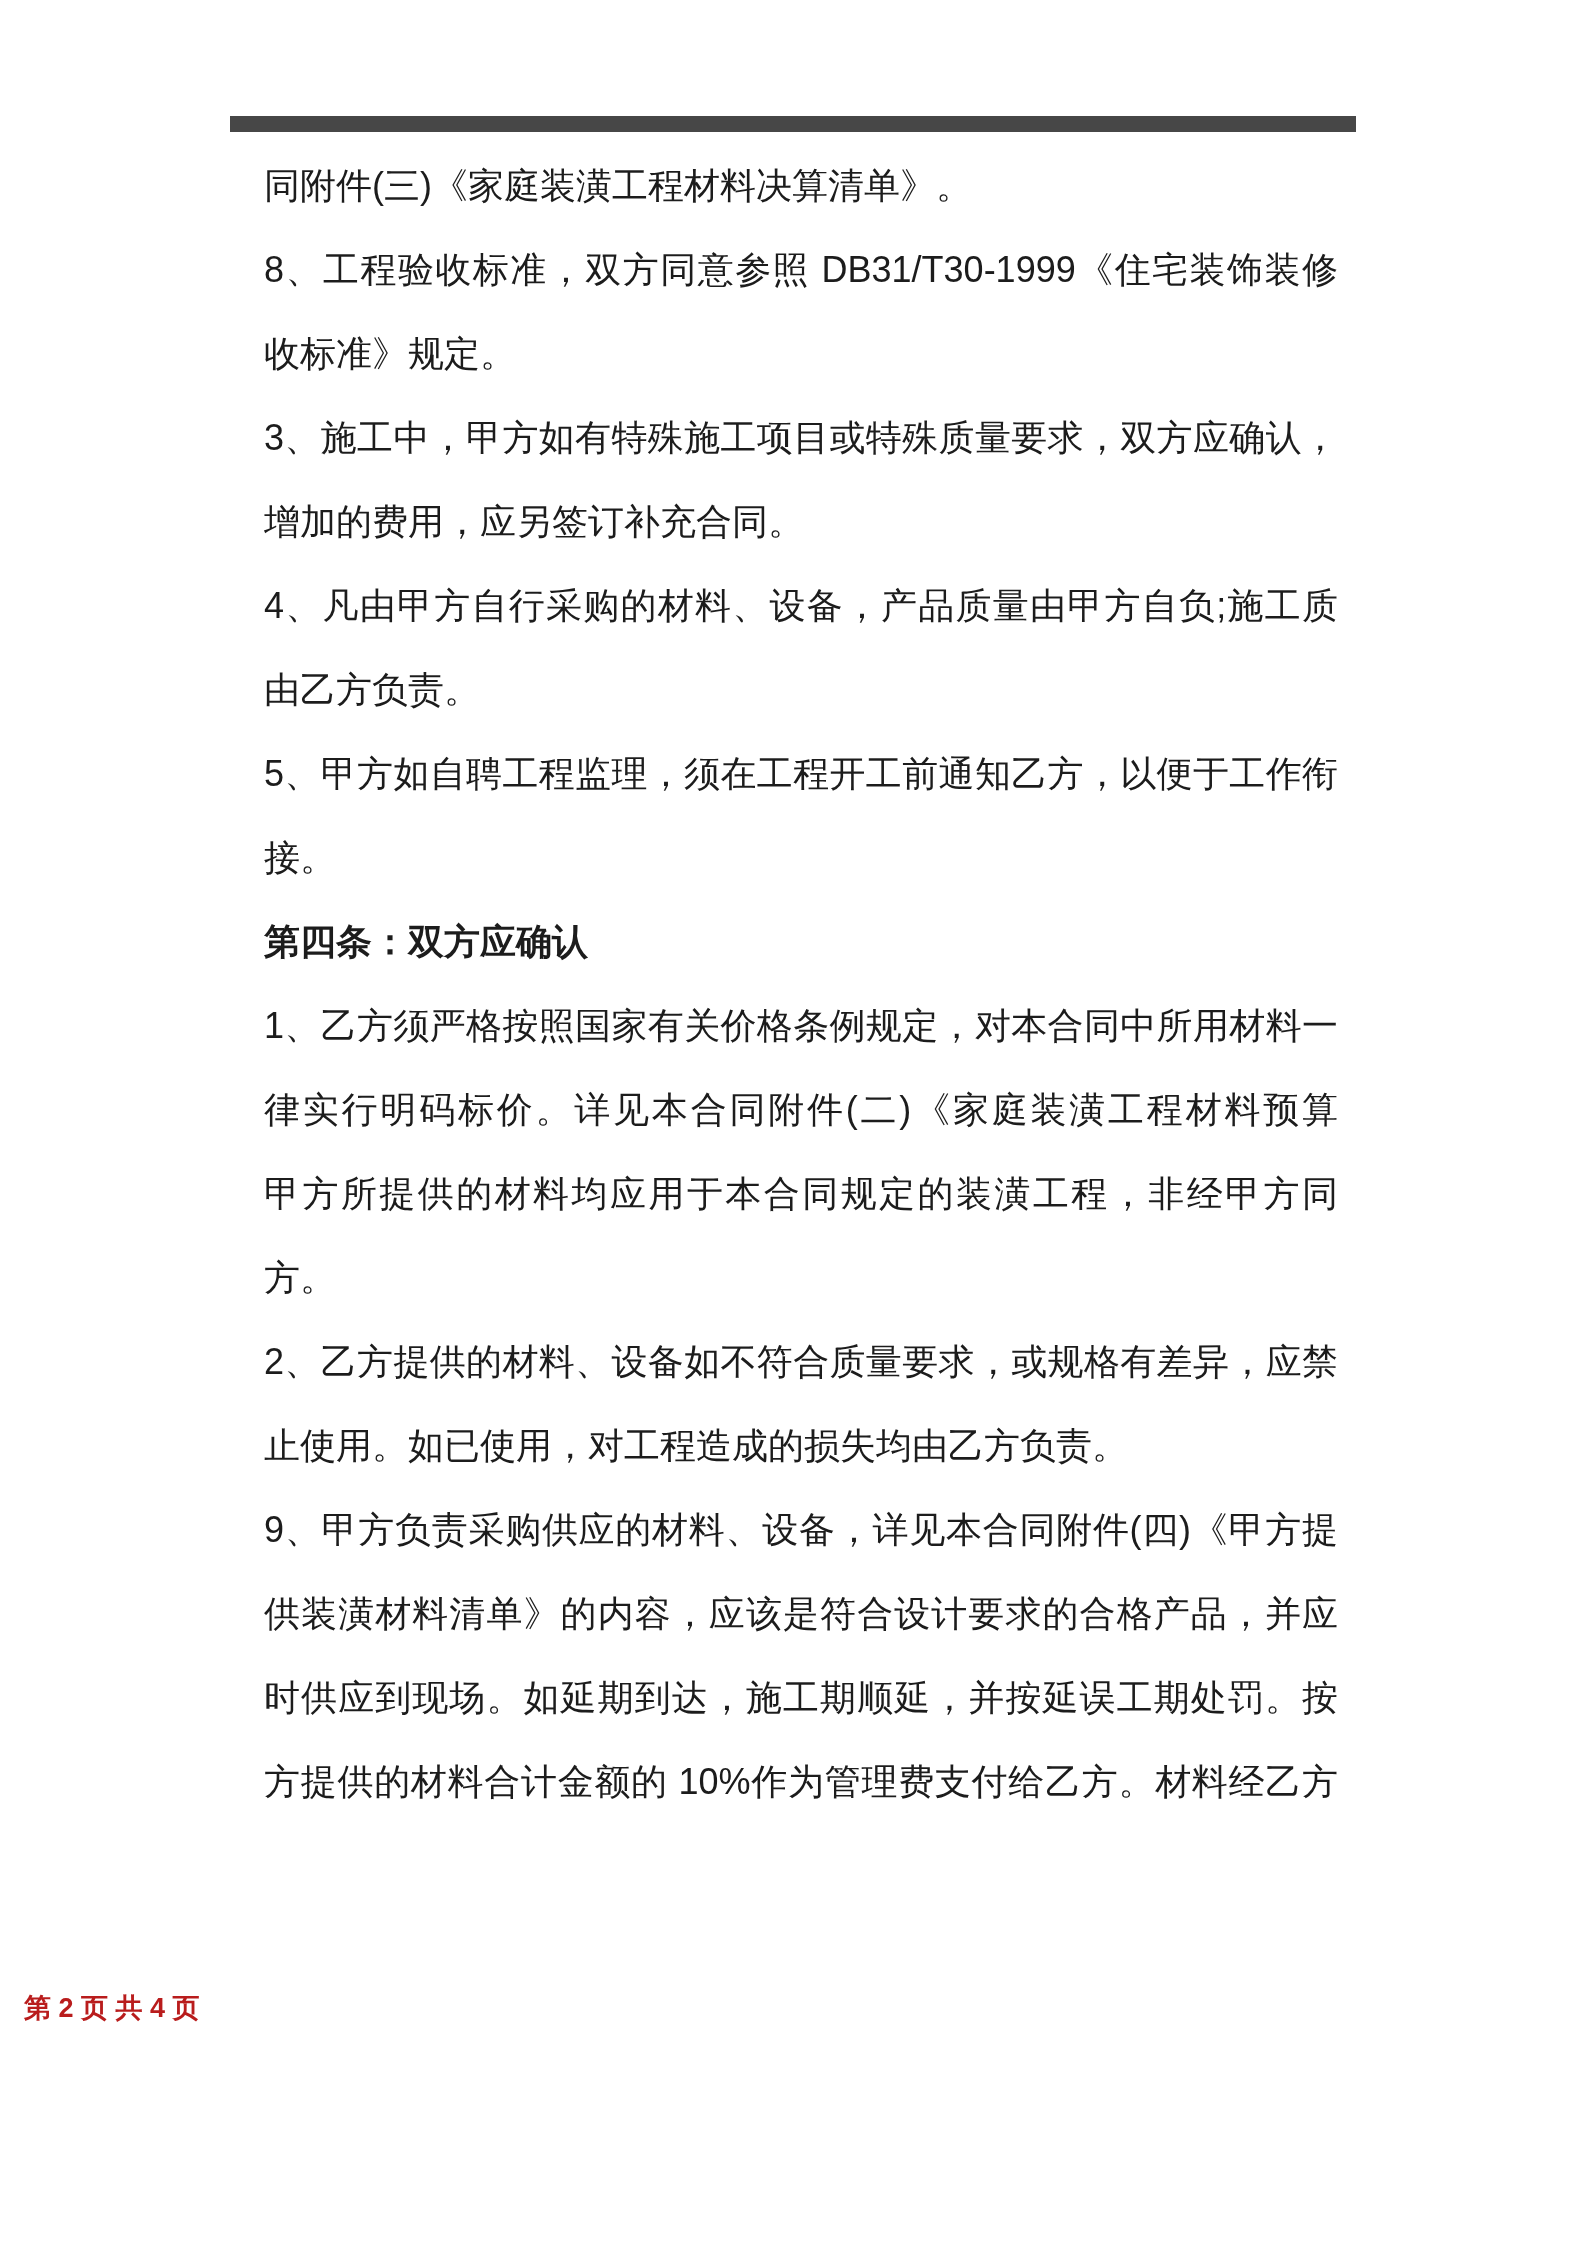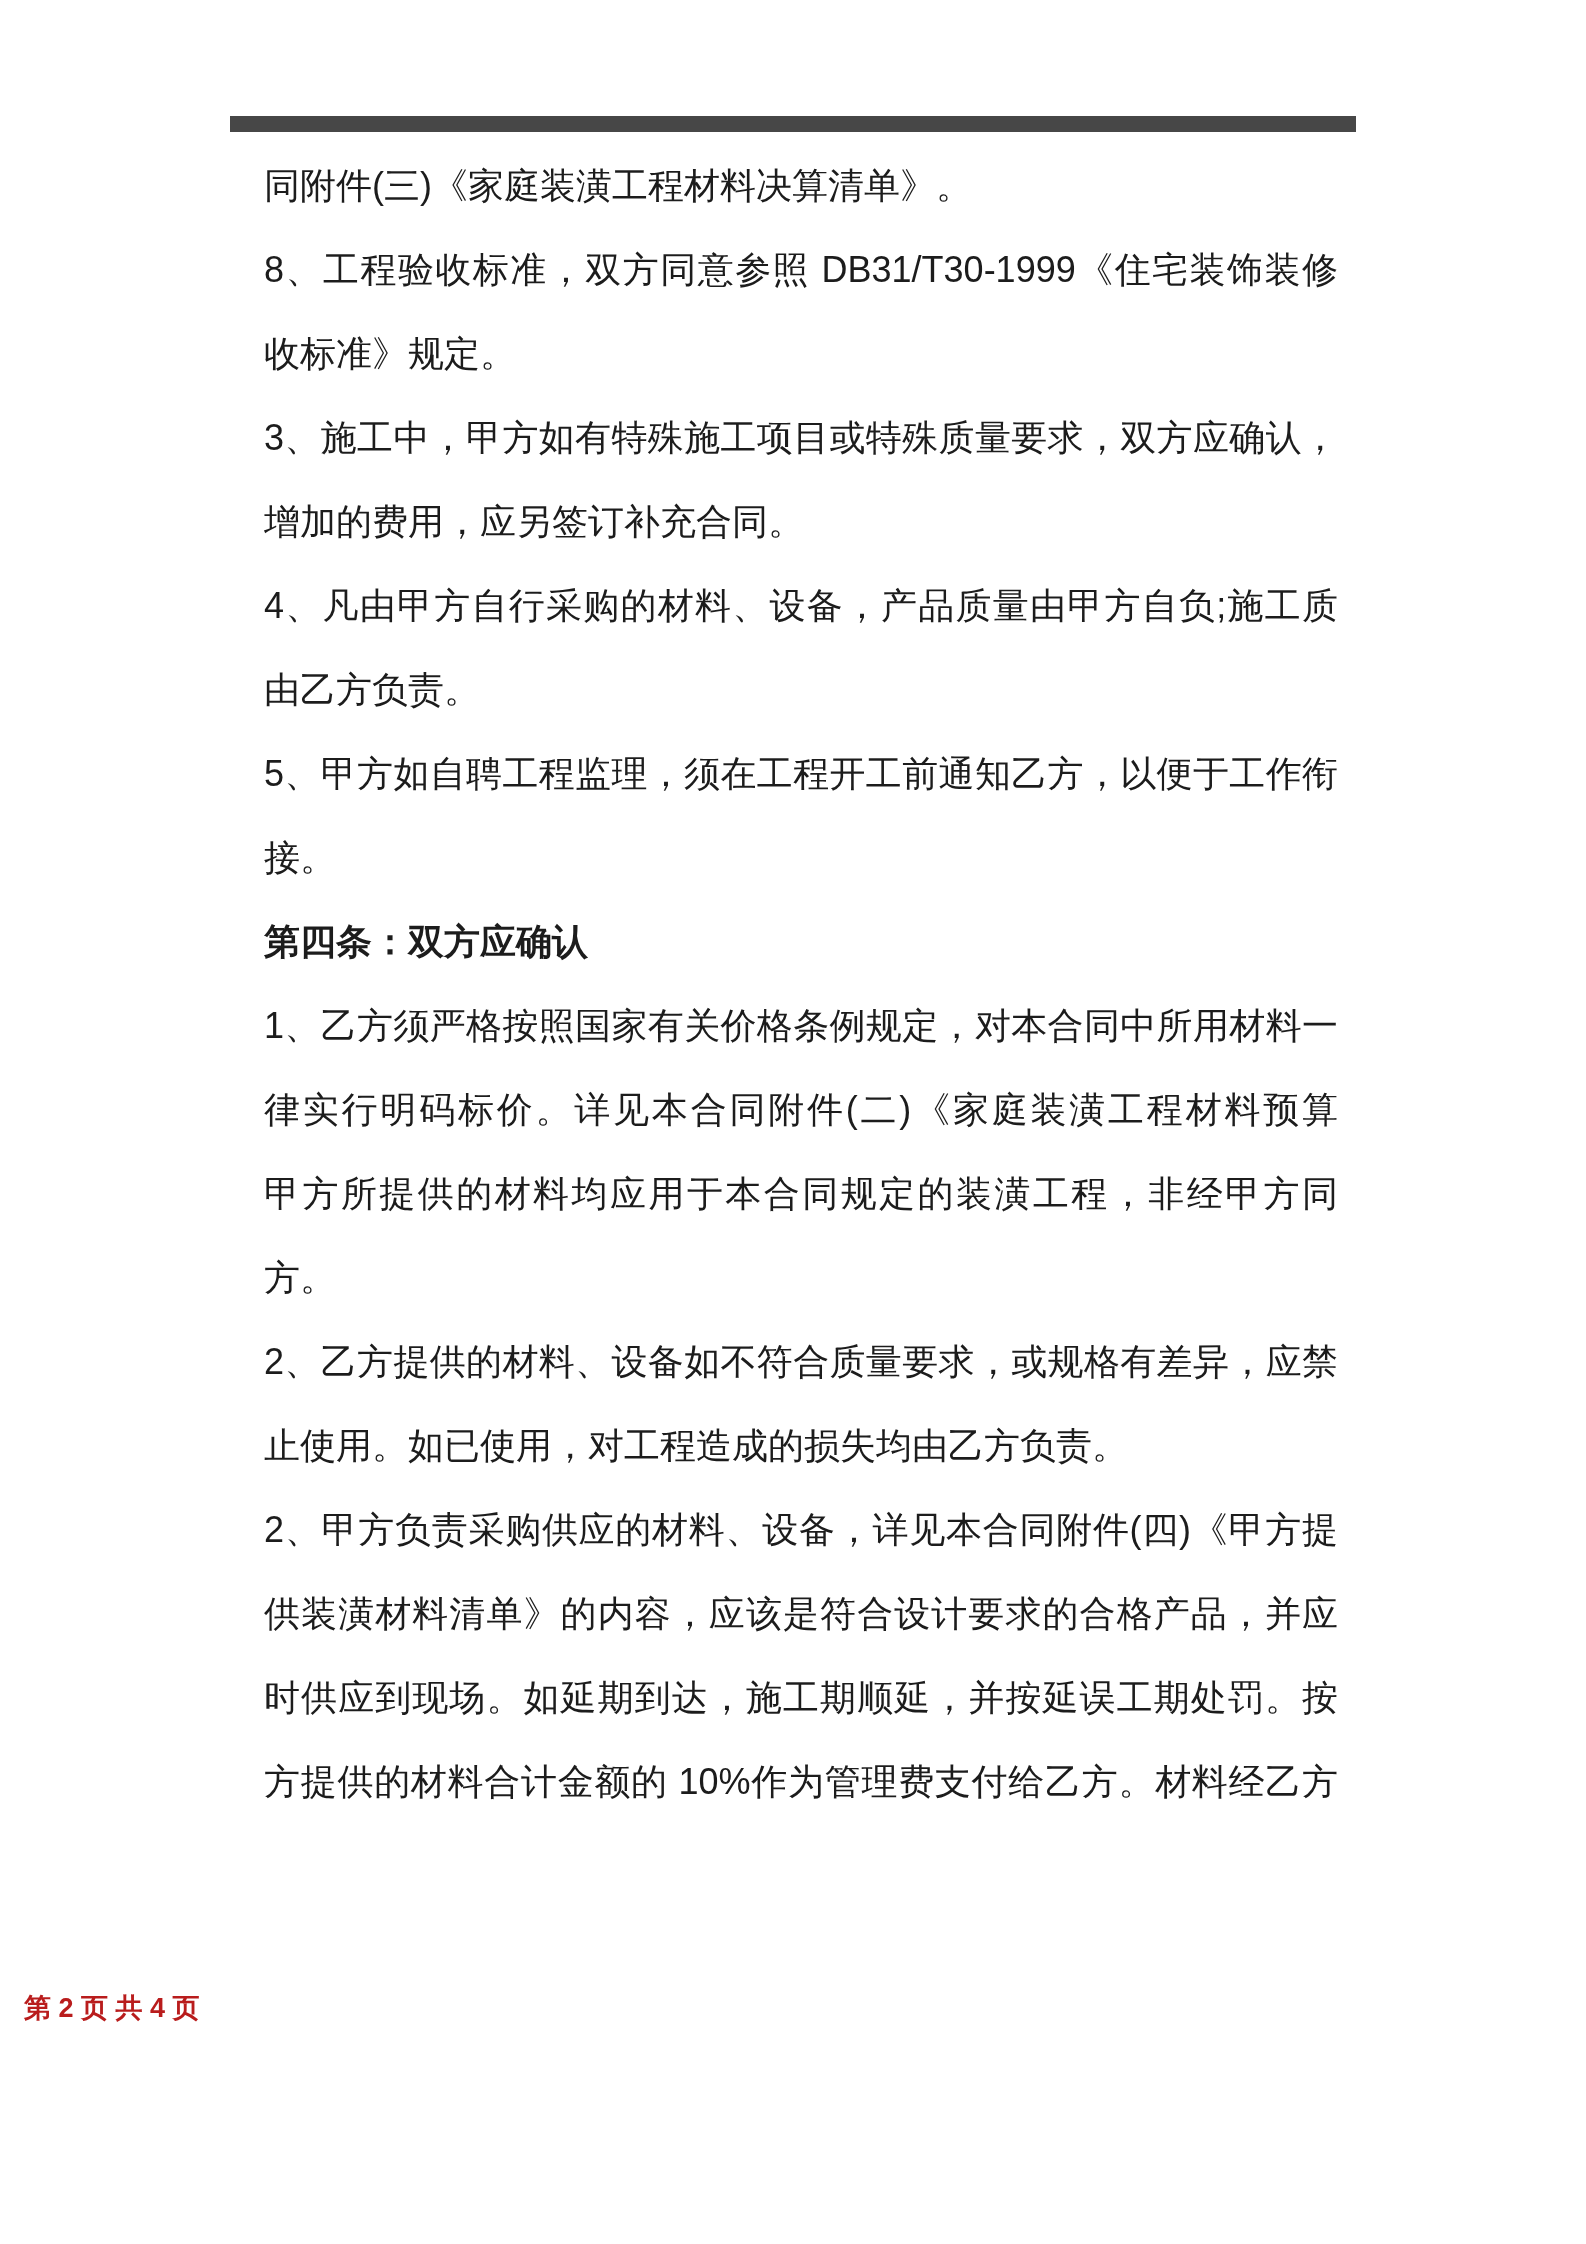--- a/index.html
+++ b/index.html
@@ -80,21 +80,21 @@
       <div class="line">由乙方负责。</div>
       <div class="line full">5、甲方如自聘工程监理，须在工程开工前通知乙方，以便于工作衔</div>
       <div class="line">接。</div>
       <div class="line bold">第四条：双方应确认</div>
       <div class="line full">1、乙方须严格按照国家有关价格条例规定，对本合同中所用材料一</div>
       <div class="line full">律实行明码标价。详见本合同附件(二)《家庭装潢工程材料预算表》。</div>
       <div class="line full">甲方所提供的材料均应用于本合同规定的装潢工程，非经甲方同意，</div>
       <div class="line">方。</div>
       <div class="line full">2、乙方提供的材料、设备如不符合质量要求，或规格有差异，应禁</div>
       <div class="line">止使用。如已使用，对工程造成的损失均由乙方负责。</div>
-      <div class="line full">2、甲方负责采购供应的材料、设备，详见本合同附件(四)《甲方提</div>
+      <div class="line full">9、甲方负责采购供应的材料、设备，详见本合同附件(四)《甲方提</div>
       <div class="line full">供装潢材料清单》的内容，应该是符合设计要求的合格产品，并应按</div>
       <div class="line full">时供应到现场。如延期到达，施工期顺延，并按延误工期处罚。按甲</div>
       <div class="line full">方提供的材料合计金额的 10%作为管理费支付给乙方。材料经乙方</div>
     </div>
   <div class="footer">
     <span>第 2 页 共 4 页</span>
   </div>
 </div>
 
 </body></html>

